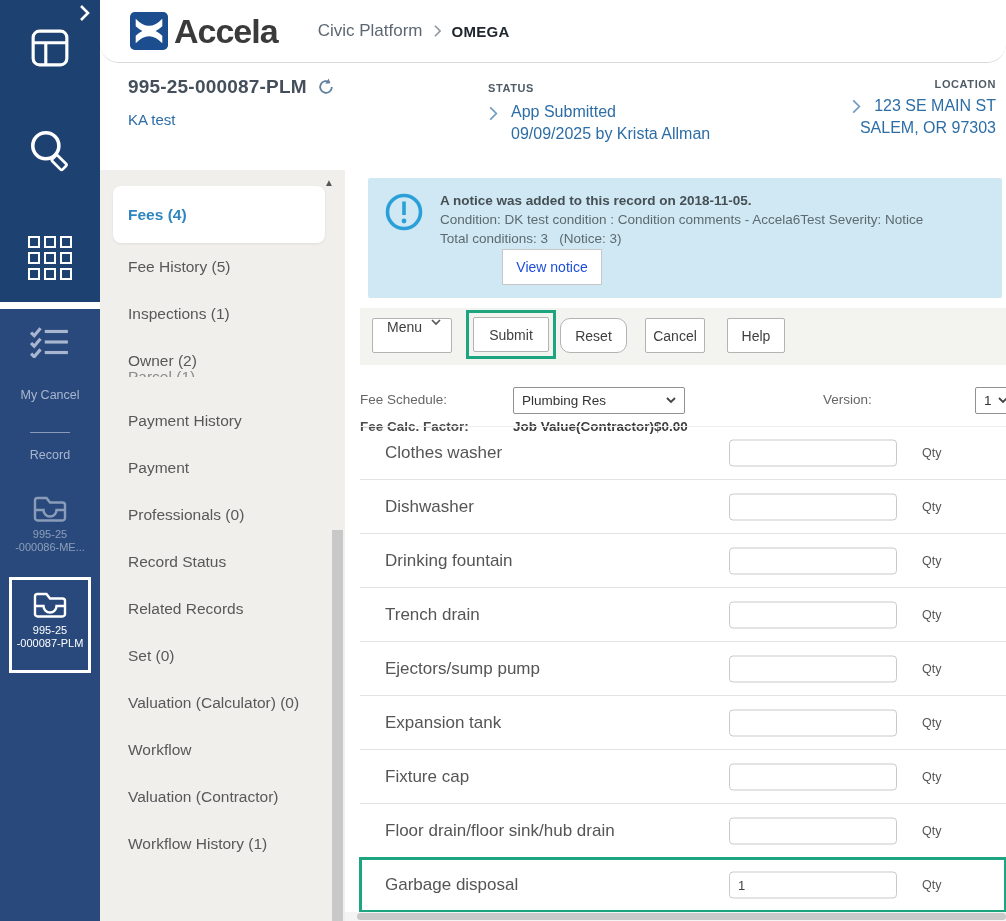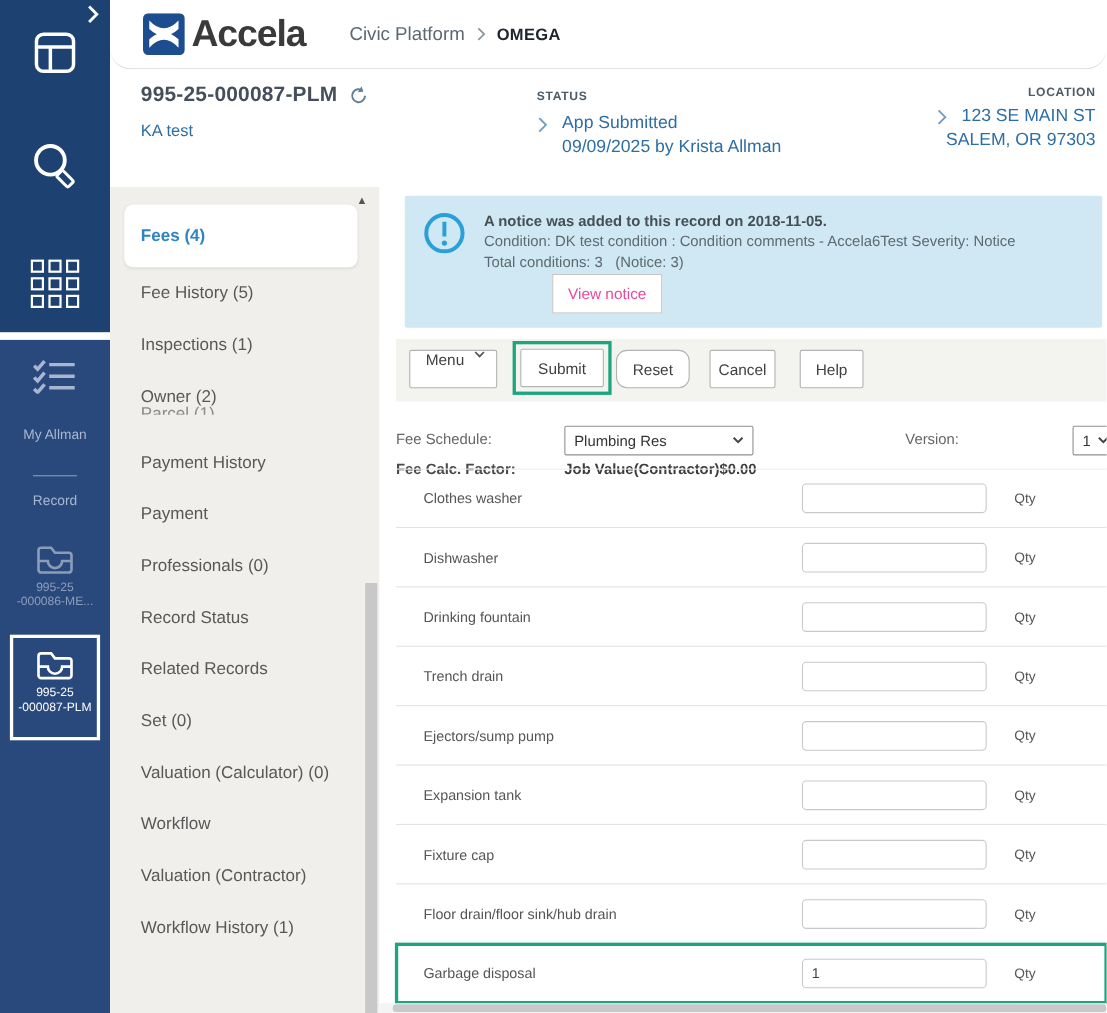--- a/index.html
+++ b/index.html
@@ -71,21 +71,21 @@
 
   
   .main { position:absolute; left:345px; top:170px; right:0; bottom:0; background:#fff; }
 
   .notice-banner { position:absolute; left:23px; top:8px; width:634px; height:120px; background:#cfe8f3; border-radius:2px; }
   .notice-icon { position:absolute; left:16px; top:14px; width:40px; height:40px; }
   .notice-text { position:absolute; left:72px; top:13px; font-size:13.5px; line-height:19px; color:#5c6a70; }
   .notice-title { font-weight:bold; color:#454f54; }
   .notice-line3 { white-space:pre; }
   .view-notice-btn { position:absolute; left:134px; top:71px; width:100px; height:36px; background:#fff;
-    border:1px solid #c6c6c6; font-size:14px; color:#ec4899; cursor:pointer;
+    border:1px solid #c6c6c6; font-size:14px; color:#1d4ed8; cursor:pointer;
     font-family:"Liberation Sans","DejaVu Sans",sans-serif; }
 
   .toolbar { position:absolute; left:15px; top:138px; right:0; height:57px; background:#f3f3ef; }
   .tb-btn { position:absolute; top:10px; height:35px; background:#fff; border:1px solid #b3b3b3; border-radius:2px;
     font-size:14px; color:#3f3f3f; cursor:pointer; font-family:"Liberation Sans","DejaVu Sans",sans-serif; }
   .btn-menu { left:12px; width:80px; display:flex; justify-content:space-between; padding:0 10px 0 14px; }
   .btn-menu .dd-chev { width:10px; height:7px; color:#555; }
   .submit-wrap { position:absolute; left:106px; top:2px; border:3px solid #1ca57e; padding:4px; }
   .btn-submit { position:static; display:block; width:76px; height:35px; background:#fff; border:1px solid #b3b3b3;
     border-radius:2px; font-size:14px; color:#3f3f3f; cursor:pointer;
@@ -100,21 +100,21 @@
   .select-box { position:absolute; background:#fff; border:1px solid #919191; border-radius:2px; display:flex;
     align-items:center; justify-content:space-between; font-size:13.5px; color:#333; cursor:pointer; padding:0 8px; }
   .sel-schedule { left:168px; top:217px; width:172px; height:27px; }
   .sel-version { left:630px; top:217px; width:42px; height:27px; }
   .select-box .dd-chev { width:10px; height:7px; color:#444; flex:none; margin-left:6px; }
 
   .fee-table { position:absolute; left:15px; top:256px; right:0; }
   .fee-row { position:relative; height:54px; border-bottom:1px solid #e3e3e3; }
   .fee-row:first-child { border-top:1px solid #eee; }
   .fee-row.highlighted { outline:3px solid #1ca57e; outline-offset:-2px; }
-  .fee-label { position:absolute; left:25px; top:50%; transform:translateY(-50%); font-size:13px; color:#555; }
+  .fee-label { position:absolute; left:25px; top:50%; transform:translateY(-50%); font-size:17px; color:#555; }
   .fee-input { position:absolute; left:369px; top:50%; transform:translateY(-50%); width:168px; height:27px;
     border:1px solid #c9c9c9; border-radius:4px; font-size:13px; color:#444; padding:0 8px;
     font-family:"Liberation Sans","DejaVu Sans",sans-serif; }
   .fee-qty { position:absolute; left:562px; top:50%; transform:translateY(-50%); font-size:12.5px; color:#555; }
 
   .hscroll { position:absolute; left:0; right:0; bottom:0; height:9px; background:#f4f4f4; }
   .hscroll-thumb { position:absolute; left:12px; right:0; top:1px; bottom:1px; background:#c9c9c9; border-radius:4px; cursor:pointer; }
 </style>
 </head>
 <body>
@@ -165,21 +165,21 @@
         <g fill="none" stroke="#a9b6cf" stroke-width="3">
           <polyline points="1,6 4,9 10,2"></polyline>
             <line x1="14" y1="5" x2="36" y2="5"></line>
           <polyline points="1,16 4,19 10,12"></polyline>
             <line x1="14" y1="15" x2="36" y2="15"></line>
           <polyline points="1,26 4,29 10,22"></polyline>
             <line x1="14" y1="25" x2="36" y2="25"></line>
         </g>
       </svg>
     </span>
-    <div class="side-section side-label lbl-mytasks">My Allman</div>
+    <div class="side-section side-label lbl-mytasks">My Cancel</div>
 
     <div class="side-divider"></div>
     <div class="side-section side-label lbl-record">Record</div>
 
     <div class="side-record rec-1">
       <span class="rec-ic">
         <svg viewBox="0 0 38 32" width="38" height="32">
           <path d="M4 9 V26 a2.5 2.5 0 0 0 2.5 2.5 H31.5 a2.5 2.5 0 0 0 2.5 -2.5 V13 a2.5 2.5 0 0 0 -2.5 -2.5 H19 l-3.5 -4.5 H6.5 A2.5 2.5 0 0 0 4 8.5 Z" fill="none" stroke="currentColor" stroke-width="2.4"></path>
           <path d="M4 18 h8.5 a6.5 6.5 0 0 0 13 0 H34" fill="none" stroke="currentColor" stroke-width="2.4"></path>
         </svg>

